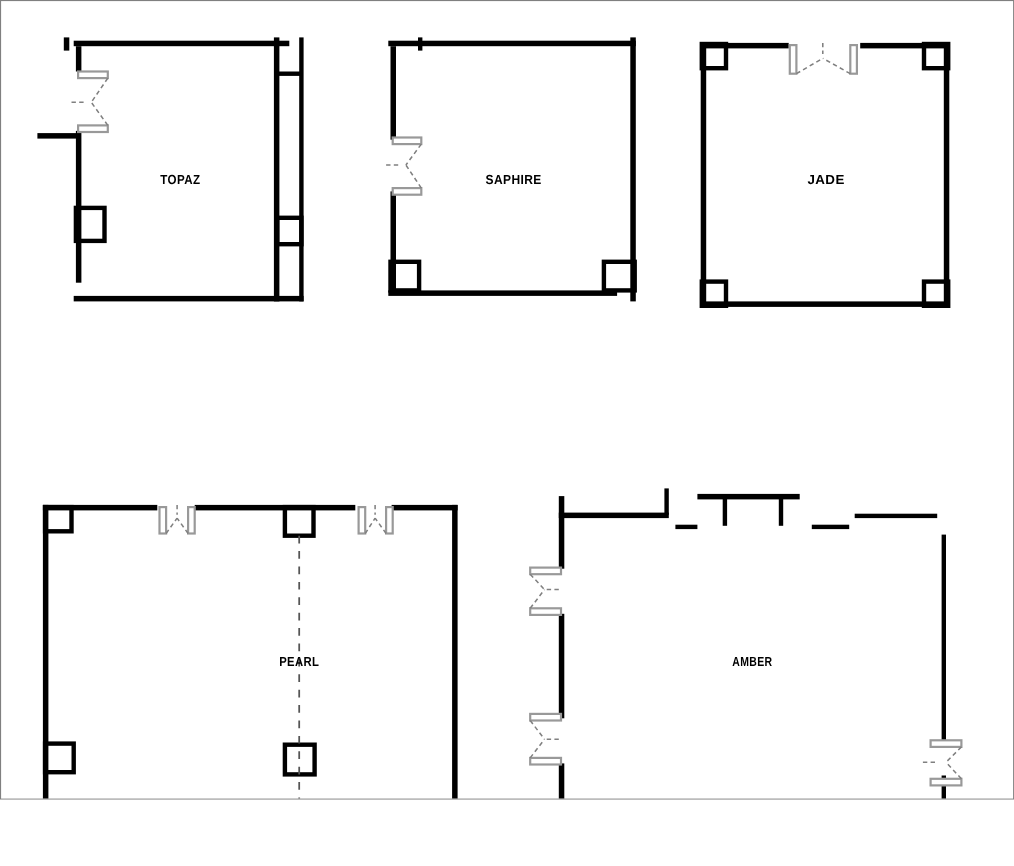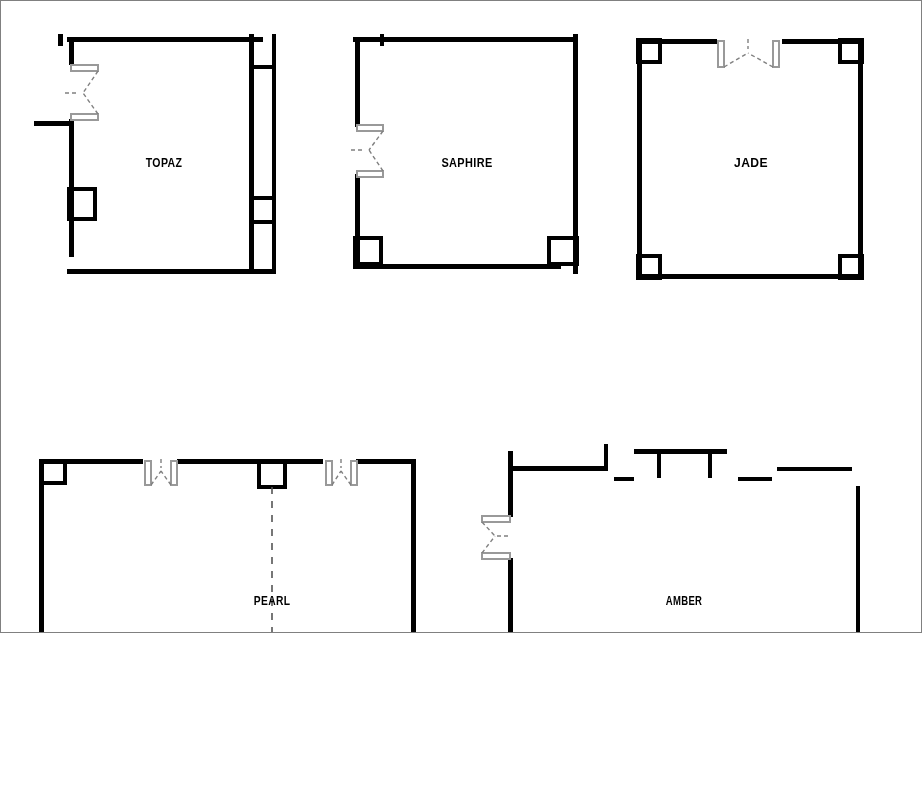--- a/index.html
+++ b/index.html
@@ -5,21 +5,21 @@
 <style>
   html, body {
     margin: 0;
     padding: 0;
     background: #ffffff;
     font-family: "Liberation Sans", sans-serif;
   }
   #plan-frame {
     position: relative;
     width: 922px;
-    height: 633px;
+    height: 727px;
     background: #ffffff;
     box-sizing: border-box;
     border: 1px solid #808080;
     overflow: hidden;
   }
   #plan-svg {
     display: block;
     width: 920px;
     height: 785px;
   }

